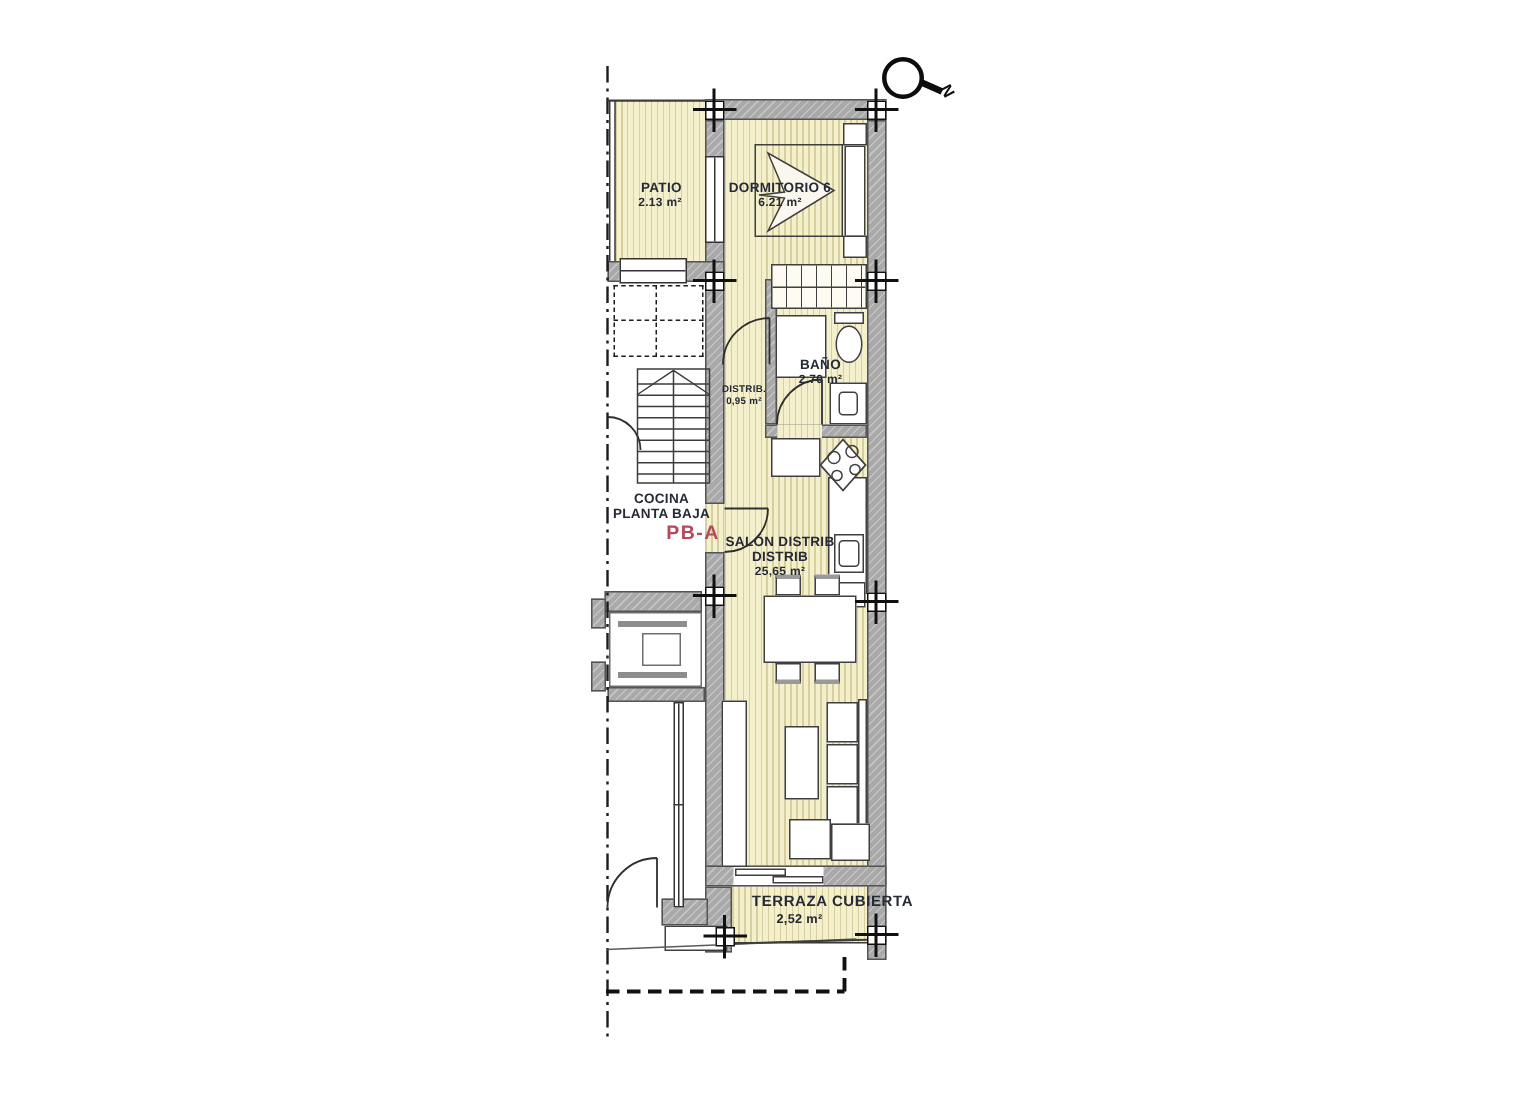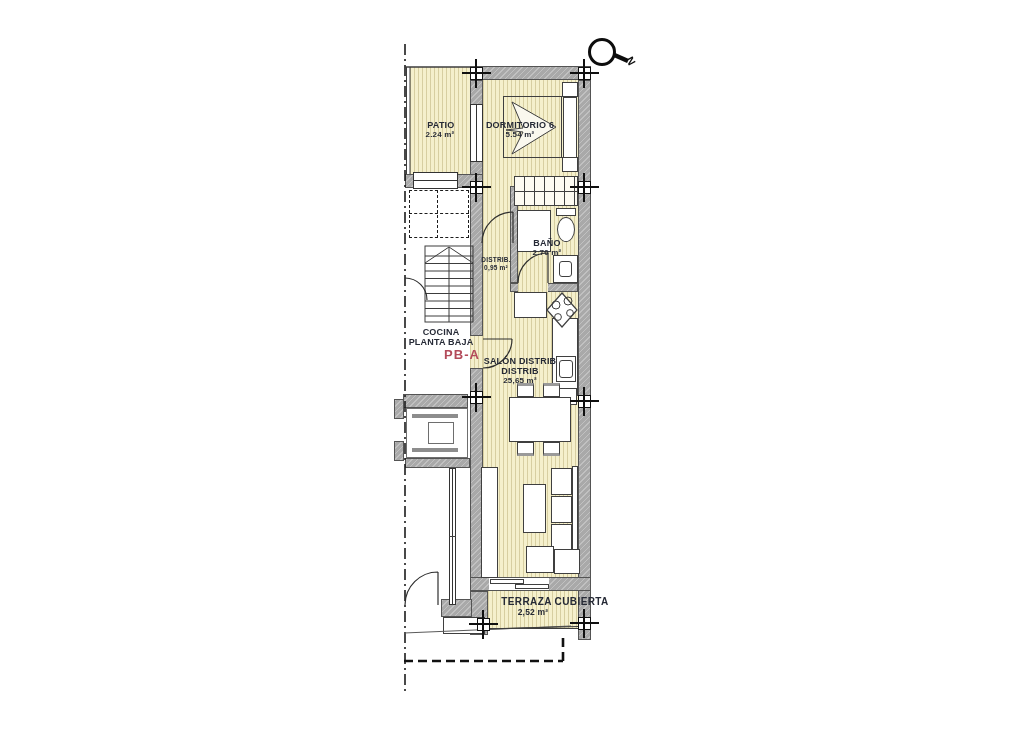--- a/index.html
+++ b/index.html
@@ -181,25 +181,25 @@
   <div class="marker" style="left:577.5px;top:66.5px;"></div>
   <div class="marker" style="left:469.5px;top:180.5px;"></div>
   <div class="marker" style="left:577.5px;top:180.5px;"></div>
   <div class="marker" style="left:469.5px;top:390.5px;"></div>
   <div class="marker" style="left:577.5px;top:394.5px;"></div>
   <div class="marker" style="left:476.5px;top:617.5px;"></div>
   <div class="marker" style="left:577.5px;top:616.5px;"></div>
 
   <div class="lbl" style="left:440px;top:120px;text-align:right;">
     <div class="nm">PATIO</div>
-    <div class="ar">2.24 m²</div>
+    <div class="ar">2.13 m²</div>
   </div>
   <div class="lbl" style="left:520px;top:120px;">
     <div class="nm">DORMITORIO 6</div>
-    <div class="ar">5.54 m²</div>
+    <div class="ar">6.21 m²</div>
   </div>
   <div class="lbl" style="left:547px;top:238px;">
     <div class="nm">BAÑO</div>
     <div class="ar">2.70 m²</div>
   </div>
   <div class="lbl small" style="left:496px;top:256px;">
     <div class="nm">DISTRIB.</div>
     <div class="ar">0,95 m²</div>
   </div>
   <div class="lbl" style="left:520px;top:356px;">

